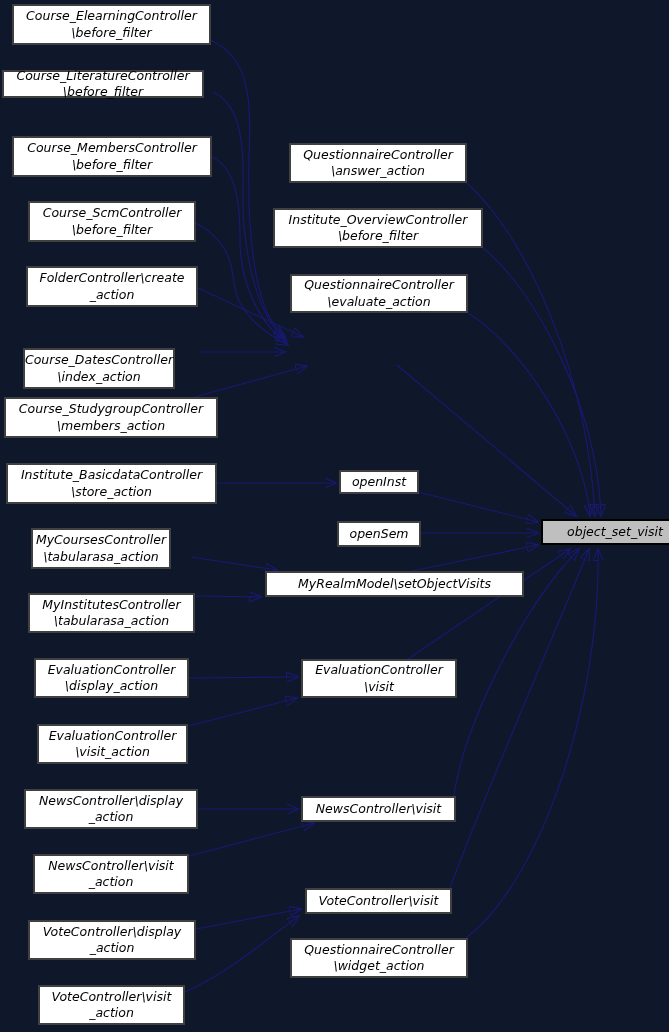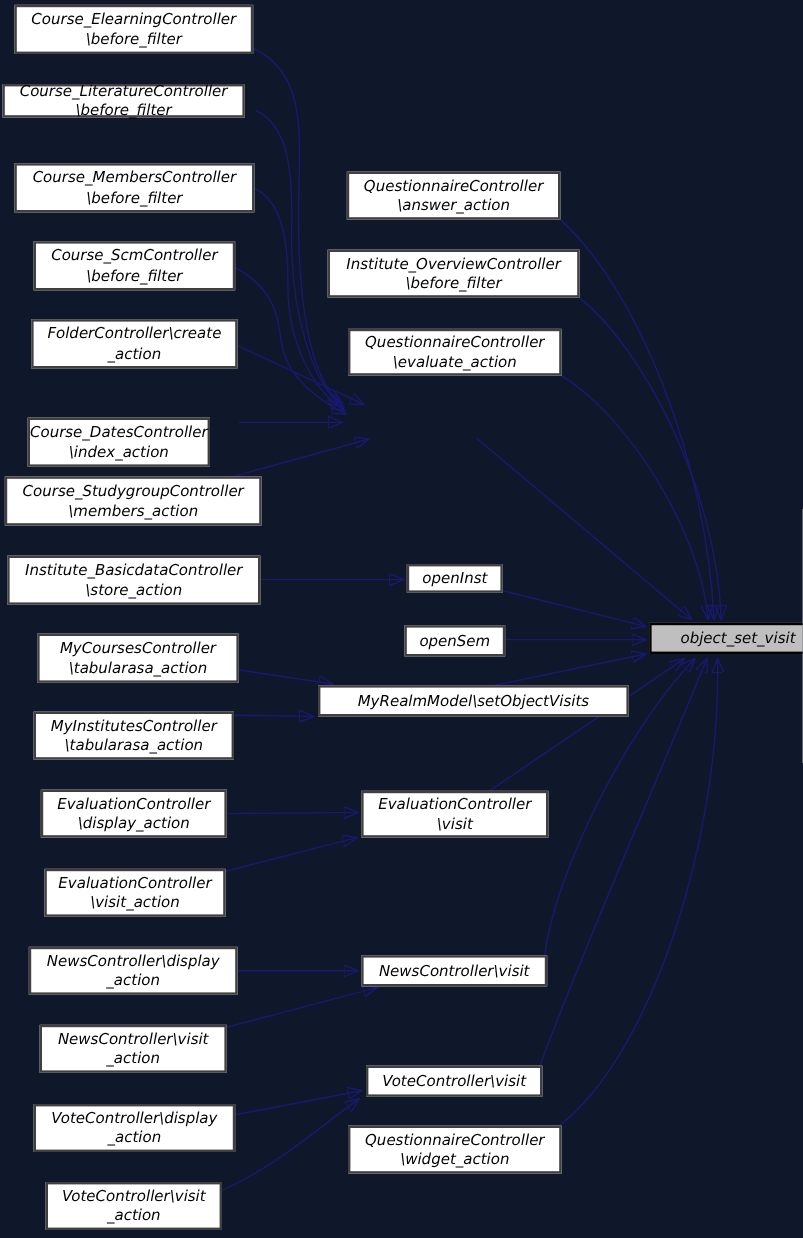--- a/index.html
+++ b/index.html
@@ -67,21 +67,21 @@
   <div class="node" style="left:28px;  top:201px; width:168px; height:41px;">Course_ScmController
 \before_filter</div>
   <div class="node" style="left:26px;  top:266px; width:172px; height:41px;">FolderController\create
 _action</div>
   <div class="node" style="left:23px;  top:332px; width:152px; height:41px;margin-top:16px;">Course_DatesController
 \index_action</div>
   <div class="node" style="left:4px;   top:397px; width:214px; height:41px;">Course_StudygroupController
 \members_action</div>
   <div class="node" style="left:6px;   top:463px; width:211px; height:41px;">Institute_BasicdataController
 \store_action</div>
-  <div class="node" style="left:31px;  top:528px; width:168px; height:41px;text-align:center;">MyCoursesController
+  <div class="node" style="left:31px;  top:528px; width:140px; height:41px;text-align:center;">MyCoursesController
 \tabularasa_action</div>
   <div class="node" style="left:28px;  top:593px; width:167px; height:40px;">MyInstitutesController
 \tabularasa_action</div>
   <div class="node" style="left:34px;  top:658px; width:155px; height:40px;">EvaluationController
 \display_action</div>
   <div class="node" style="left:37px;  top:724px; width:151px; height:40px;">EvaluationController
 \visit_action</div>
   <div class="node" style="left:24px;  top:789px; width:174px; height:40px;">NewsController\display
 _action</div>
   <div class="node" style="left:33px;  top:854px; width:156px; height:40px;">NewsController\visit

